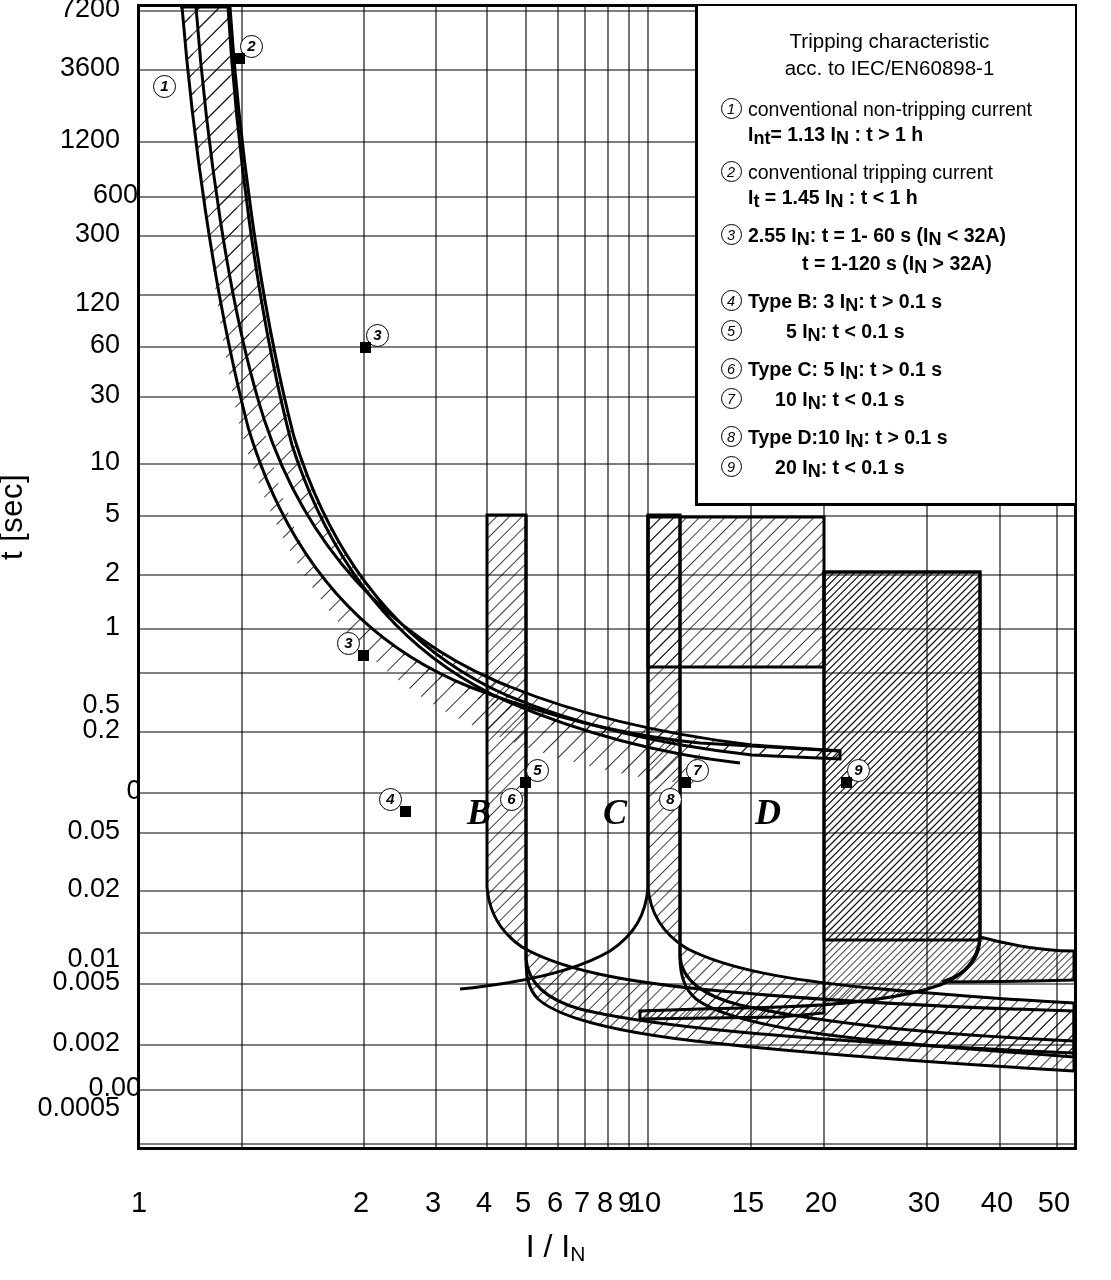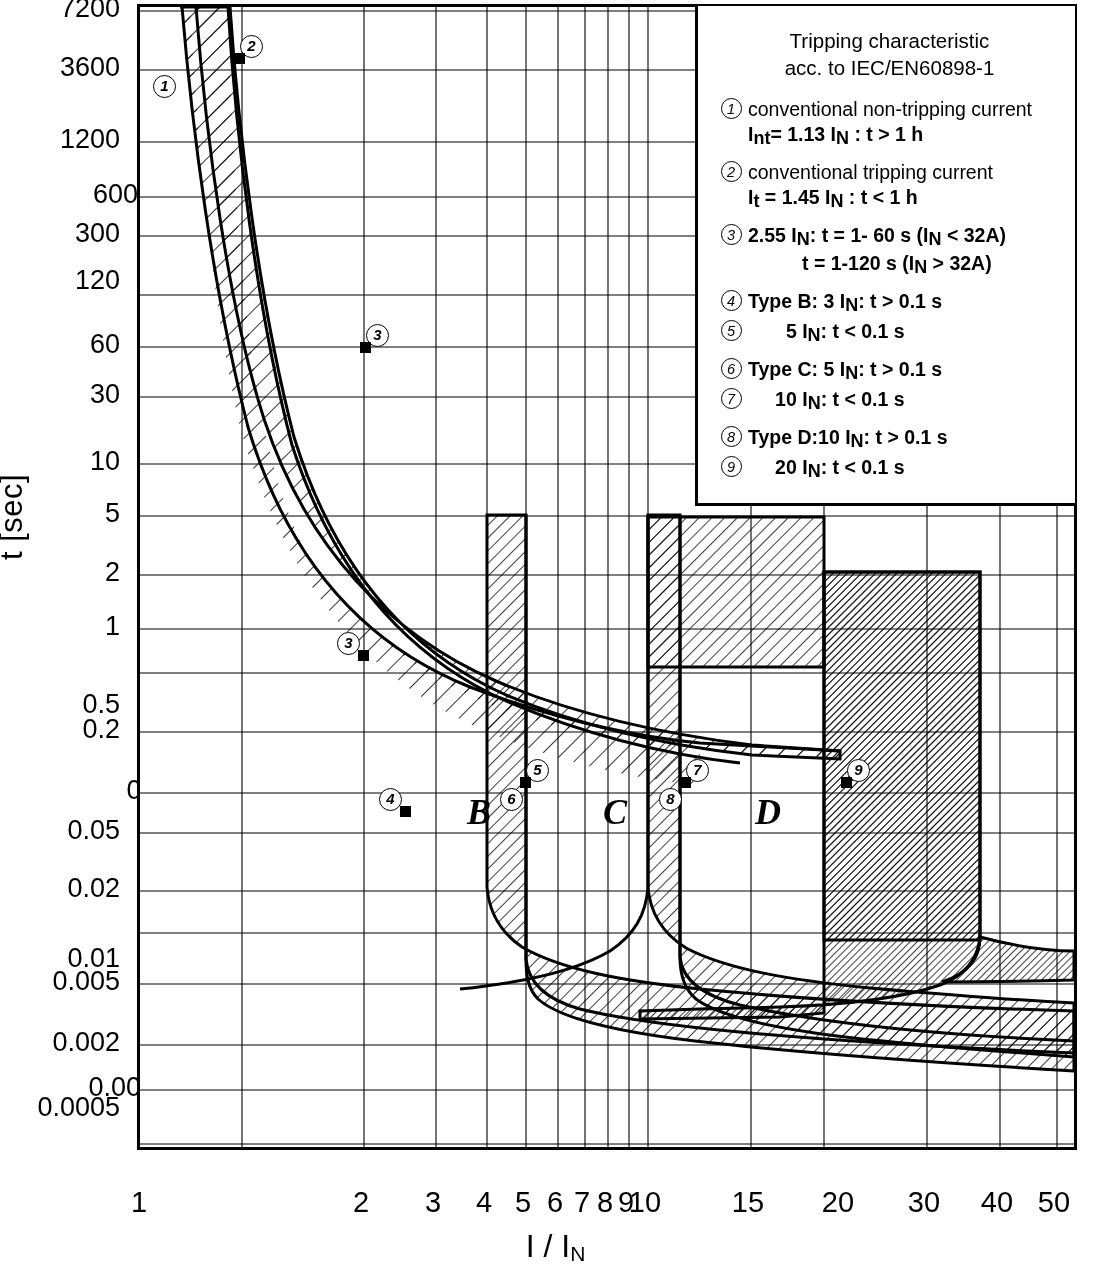--- a/index.html
+++ b/index.html
@@ -133,21 +133,21 @@
 <div id="root">
 
   <div class="ylabel">t [sec]</div>
 
   <div id="yticks">
       <div class="ytick" style="top: 8px; left: 0px;">7200</div>
       <div class="ytick" style="top: 67px; left: 0px;">3600</div>
       <div class="ytick" style="top: 139px; left: 0px;">1200</div>
       <div class="ytick" style="top: 194px; left: 0px; padding-left: 18px;">600</div>
       <div class="ytick" style="top: 233px; left: 0px;">300</div>
-      <div class="ytick" style="top: 280px; left: 0px;">120</div>
+      <div class="ytick" style="top: 302px; left: 0px;">120</div>
       <div class="ytick" style="top: 344px; left: 0px;">60</div>
       <div class="ytick" style="top: 394px; left: 0px;">30</div>
       <div class="ytick" style="top: 461px; left: 0px;">10</div>
       <div class="ytick" style="top: 513px; left: 0px;">5</div>
       <div class="ytick" style="top: 572px; left: 0px;">2</div>
       <div class="ytick" style="top: 626px; left: 0px;">1</div>
       <div class="ytick" style="top: 704px; left: 0px;">0.5</div>
       <div class="ytick" style="top: 729px; left: 0px;">0.2</div>
       <div class="ytick" style="top: 790px; left: 0px; margin-left: 44px;">0.1</div>
       <div class="ytick" style="top: 830px; left: 0px;">0.05</div>
@@ -164,21 +164,21 @@
       <div class="xtick" style="left: 361px;">2</div>
       <div class="xtick" style="left: 433px;">3</div>
       <div class="xtick" style="left: 484px;">4</div>
       <div class="xtick" style="left: 523px;">5</div>
       <div class="xtick" style="left: 555px;">6</div>
       <div class="xtick" style="left: 582px;">7</div>
       <div class="xtick" style="left: 605px;">8</div>
       <div class="xtick" style="left: 626px;">9</div>
       <div class="xtick" style="left: 645px;">10</div>
       <div class="xtick" style="left: 748px;">15</div>
-      <div class="xtick" style="left: 821px; margin-left: 17px;">20</div>
+      <div class="xtick" style="left: 821px;">20</div>
       <div class="xtick" style="left: 924px;">30</div>
       <div class="xtick" style="left: 997px;">40</div>
       <div class="xtick" style="left: 1054px;">50</div>
     </div>
 
   <div class="xlabel">
     <span>I / I</span><span class="sub">N</span>
   </div>
 
   <div id="plot">

